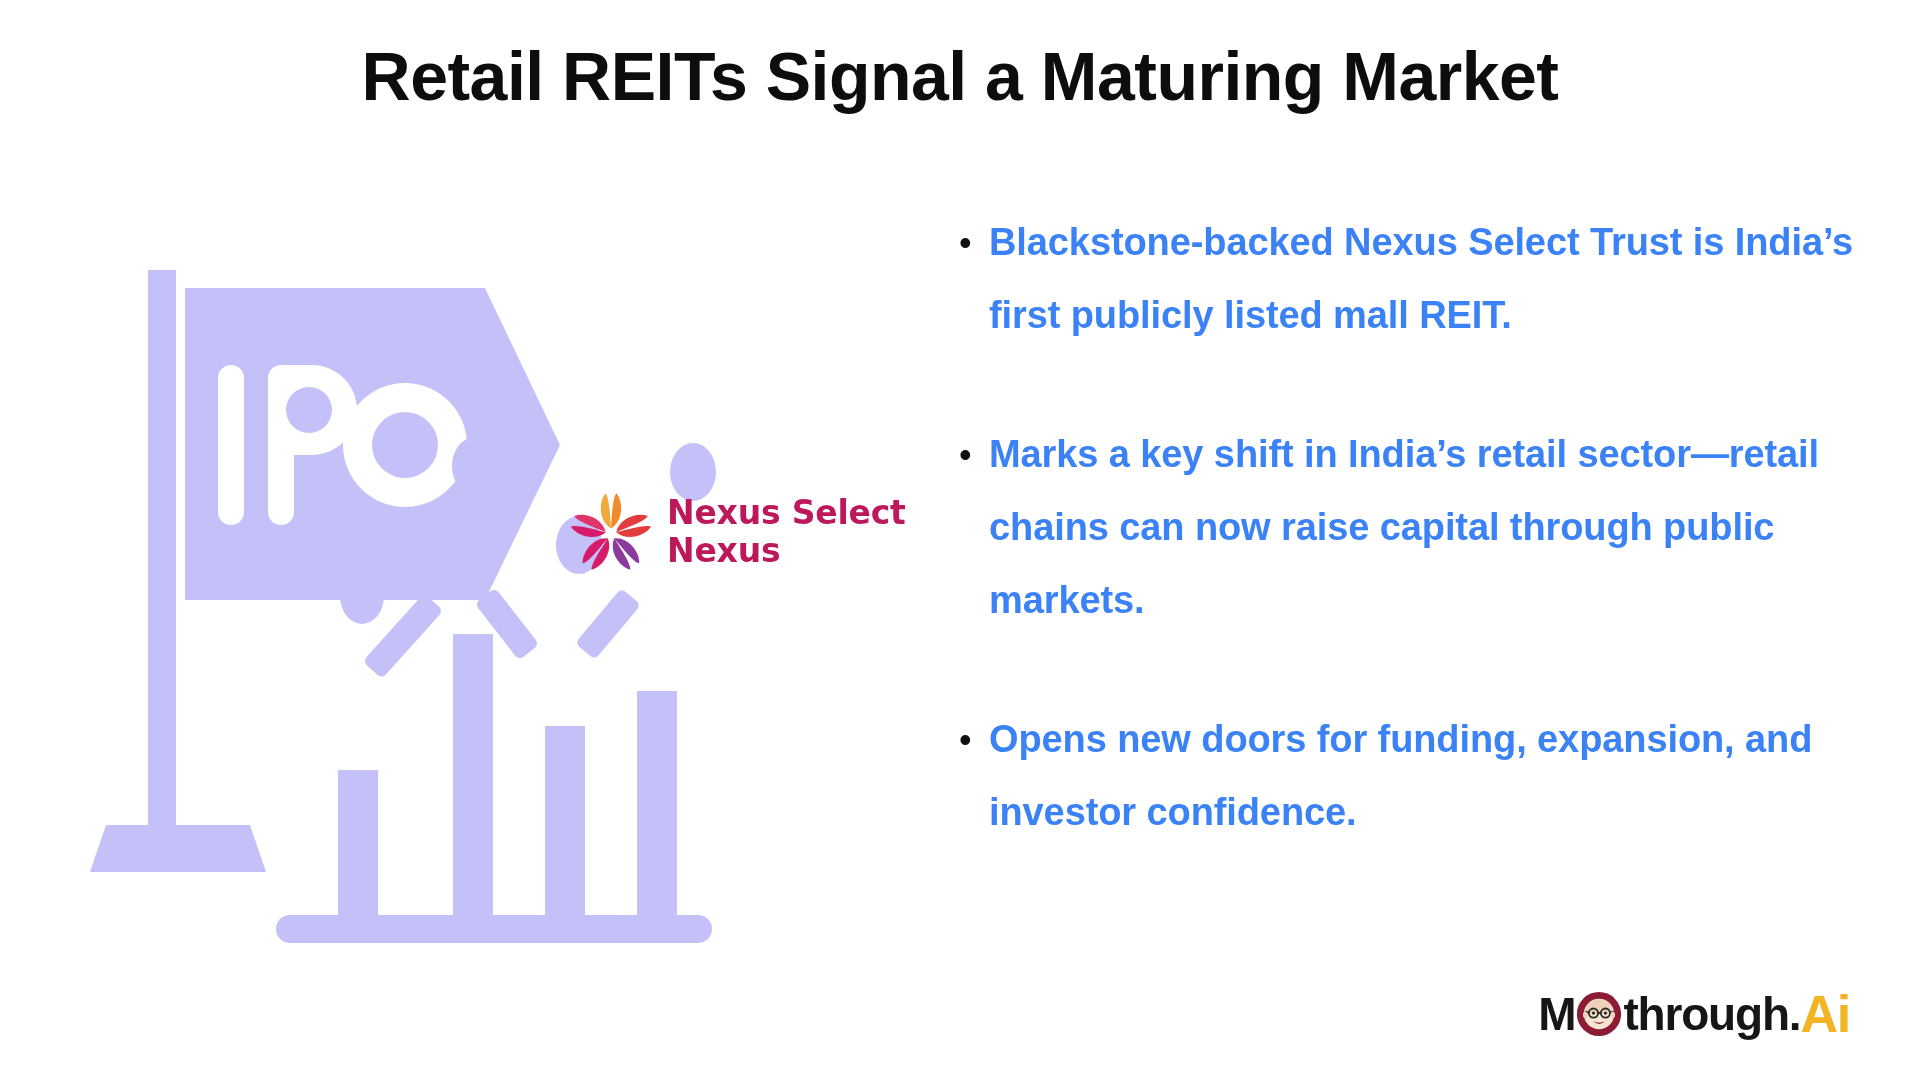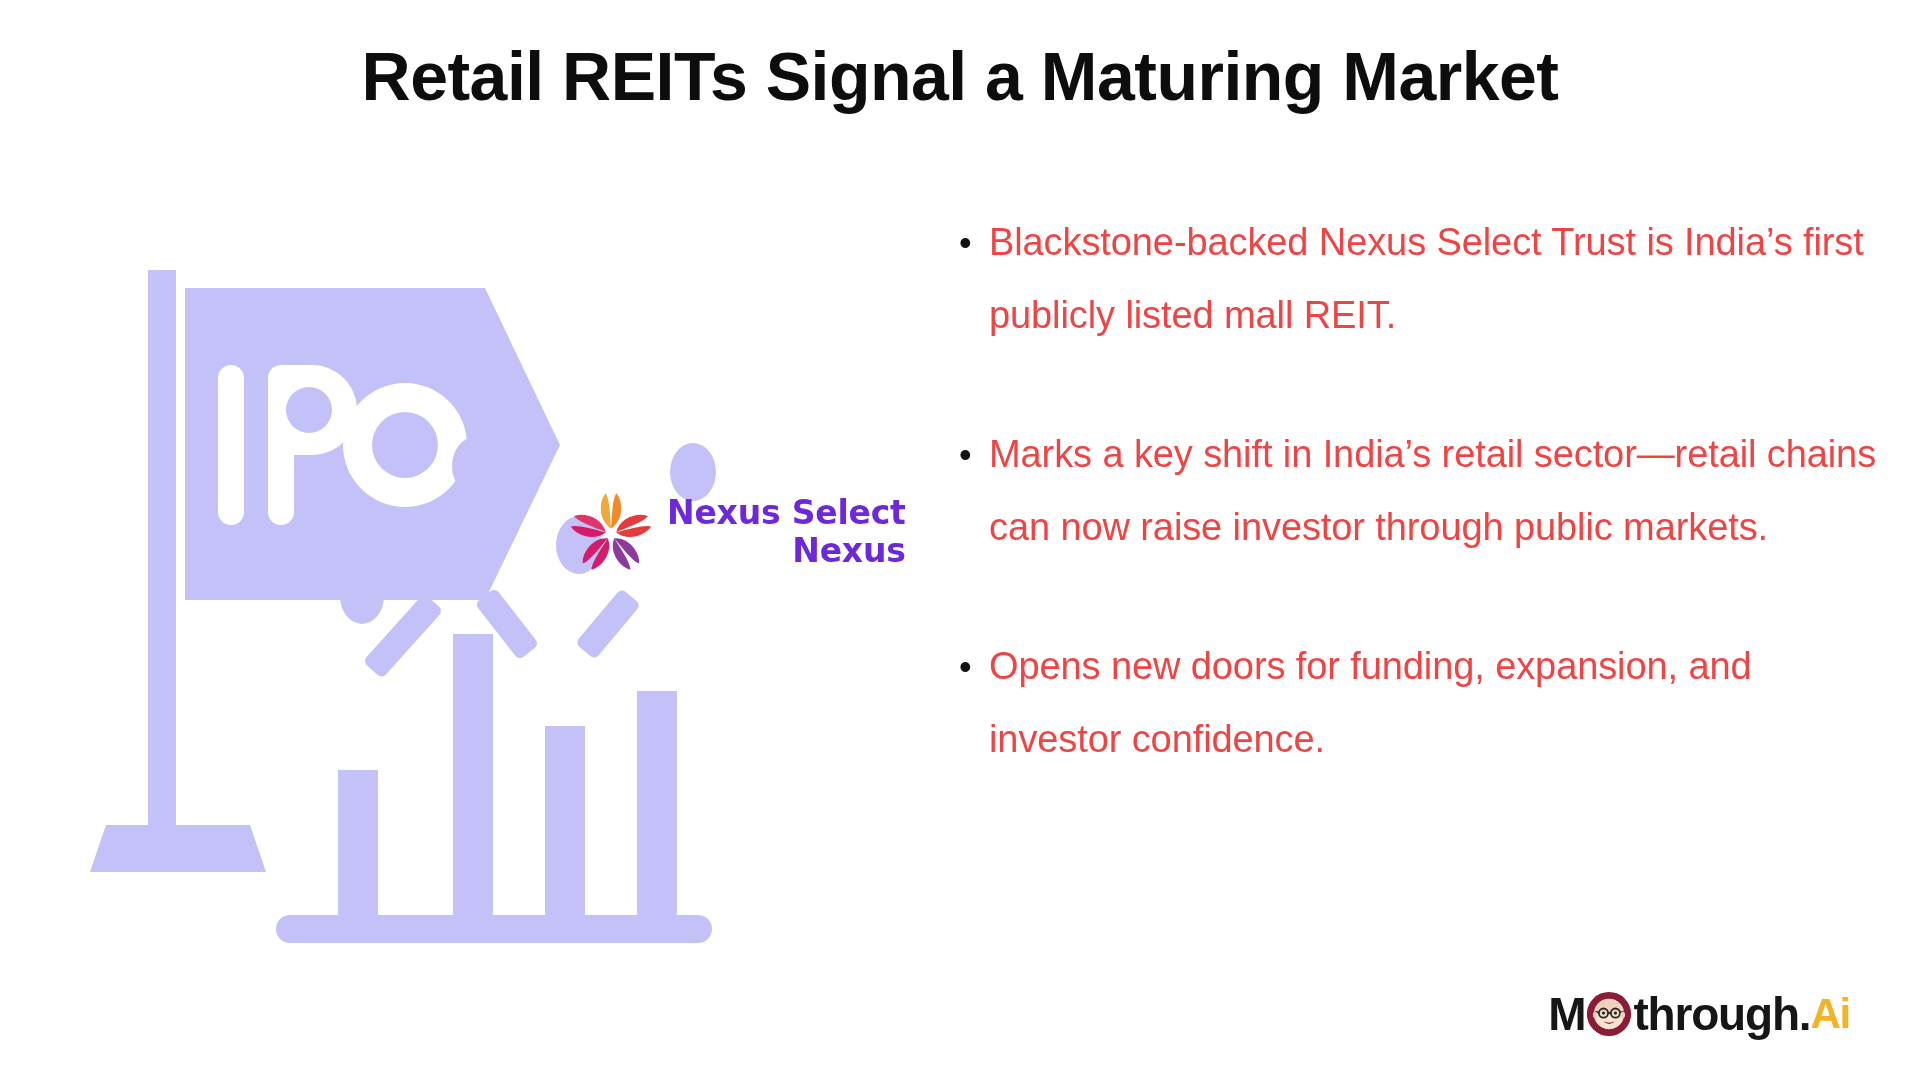--- a/index.html
+++ b/index.html
@@ -62,22 +62,22 @@
     width: 92px;
     height: 92px;
     flex: 0 0 92px;
   }
   .nexus-mark svg { display:block; width:100%; height:100%; }
   .nexus-wordmark {
     font-family: "DejaVu Sans", sans-serif;
     font-weight: 700;
     font-size: 33px;
     line-height: 1.16;
-    color: #6d28d9;
-    text-align: right;
+    color: #be185d;
+    text-align: left;
     letter-spacing: -0.2px;
   }
   .nexus-wordmark .l1 { display:block; }
   .nexus-wordmark .l2 { display:block; }
 
   
   .bullets {
     position: absolute;
     left: 955px;
     top: 206px;
@@ -96,24 +96,24 @@
     font-size: 36px;
     line-height: 73px;
     color: #111111;
     text-align: left;
     padding-left: 4px;
     box-sizing: border-box;
   }
   .bullet-text {
     flex: 1 1 auto;
     font-family: "Liberation Sans", sans-serif;
-    font-weight: 400;
+    font-weight: 700;
     font-size: 38px;
     line-height: 73px;
-    color: #ef4444;
+    color: #3b82f6;
     letter-spacing: -0.1px;
   }
 
   
   .brand {
     position: absolute;
     right: 58px;
     bottom: 34px;
     display: flex;
     align-items: center;
@@ -125,21 +125,21 @@
     font-size: 46px;
     letter-spacing: -1.2px;
     color: #161616;
     display: flex;
     align-items: center;
     line-height: 1;
   }
   .brand-ai {
     font-family: "Liberation Sans", sans-serif;
     font-weight: 700;
-    font-size: 42px;
+    font-size: 52px;
     letter-spacing: -1.2px;
     color: #f2b324;
     line-height: 1;
   }
   .brand-dot {
     font-family: "Liberation Sans", sans-serif;
     font-weight: 700;
     font-size: 46px;
     color: #161616;
     line-height: 1;
@@ -241,21 +241,21 @@
 
   <div class="bullets">
 
     <div class="bullet">
       <span class="bullet-dot">•</span>
       <span class="bullet-text">Blackstone-backed Nexus Select Trust is India’s first publicly listed mall REIT.</span>
     </div>
 
     <div class="bullet">
       <span class="bullet-dot">•</span>
-      <span class="bullet-text">Marks a key shift in India’s retail sector—retail chains can now raise investor through public markets.</span>
+      <span class="bullet-text">Marks a key shift in India’s retail sector—retail chains can now raise capital through public markets.</span>
     </div>
 
     <div class="bullet">
       <span class="bullet-dot">•</span>
       <span class="bullet-text">Opens new doors for funding, expansion, and investor confidence.</span>
     </div>
 
   </div>
 
   <div class="brand">

